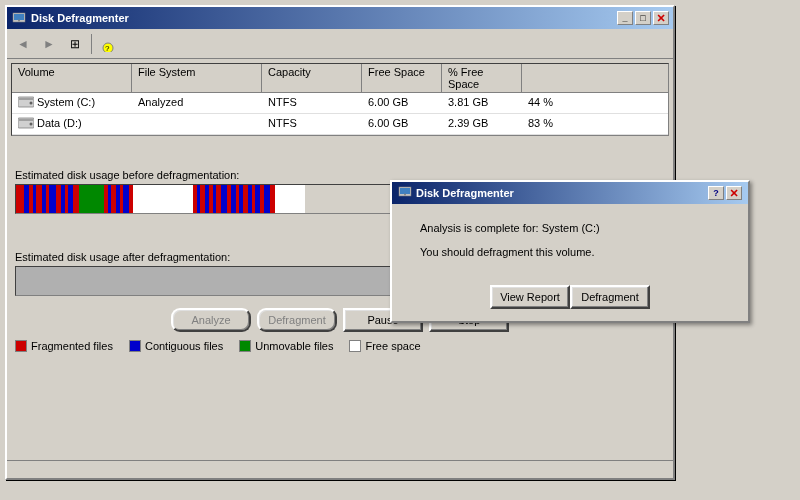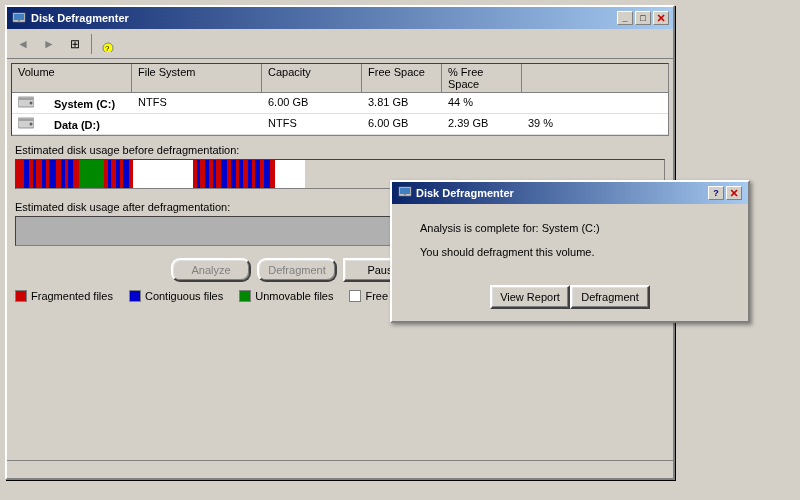--- a/index.html
+++ b/index.html
@@ -143,34 +143,34 @@
       background: #fff;
     }
 
     .vol-cell {
       padding: 3px 6px;
       font-size: 11px;
     }
 
     .vol-icon {
       display: inline-flex;
-      align-items: flex-end;
-      gap: 20px;
-      font-weight: bold;
+      align-items: flex-start;
+      gap: 3px;
     }
 
     
     .disk-section {
       margin: 4px;
       padding: 4px;
     }
 
     .disk-label {
       font-size: 11px;
       margin-bottom: 3px;
+      margin-top: 25px;
     }
 
     .disk-bar-after {
       height: 30px;
       border: 1px solid #808080;
       border-top-color: #404040;
       border-left-color: #404040;
       background: #b0b0b0;
     }
 
@@ -359,20 +359,21 @@
       <div class="vol-cell">
         <span class="vol-icon">
           <span><svg width="16" height="12" viewBox="0 0 16 12">
                 <rect x="0" y="1" width="16" height="10" rx="1" fill="#d0d0d0" stroke="#808080" stroke-width="0.8"></rect>
                 <rect x="1" y="2" width="14" height="2" fill="#a0a0a0"></rect>
                 <circle cx="13" cy="7" r="1.5" fill="#606060"></circle>
               </svg></span>
           <span>System (C:)</span>
         </span>
       </div>
+      <div class="vol-cell">Analyzed</div>
       <div class="vol-cell">NTFS</div>
       <div class="vol-cell">6.00 GB</div>
       <div class="vol-cell">3.81 GB</div>
       <div class="vol-cell">44 %</div>
     </div>
 
     <div class="volume-row">
       <div class="vol-cell">
         <span class="vol-icon">
           <span><svg width="16" height="12" viewBox="0 0 16 12">
@@ -380,21 +381,21 @@
                 <rect x="1" y="2" width="14" height="2" fill="#a0a0a0"></rect>
                 <circle cx="13" cy="7" r="1.5" fill="#606060"></circle>
               </svg></span>
           <span>Data (D:)</span>
         </span>
       </div>
       <div class="vol-cell"></div>
       <div class="vol-cell">NTFS</div>
       <div class="vol-cell">6.00 GB</div>
       <div class="vol-cell">2.39 GB</div>
-      <div class="vol-cell">39 %</div>
+      <div class="vol-cell">83 %</div>
     </div>
   </div>
 
   <div class="disk-section">
     <div class="disk-label">Estimated disk usage before defragmentation:</div>
     <div class="frag-bar" id="before-bar">
     <div class="frag-segment" style="width: 8px; min-width: 8px; background: rgb(204, 0, 0);"></div>
         <div class="frag-segment" style="width: 5px; min-width: 5px; background: rgb(0, 0, 204);"></div>
         <div class="frag-segment" style="width: 4px; min-width: 4px; background: rgb(204, 0, 0);"></div>
         <div class="frag-segment" style="width: 3px; min-width: 3px; background: rgb(0, 0, 204);"></div>

